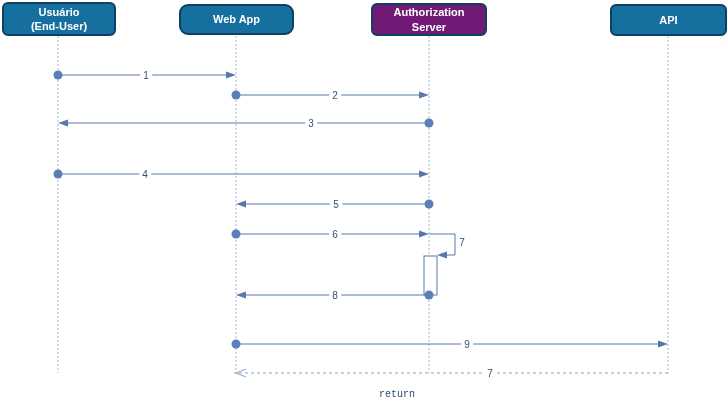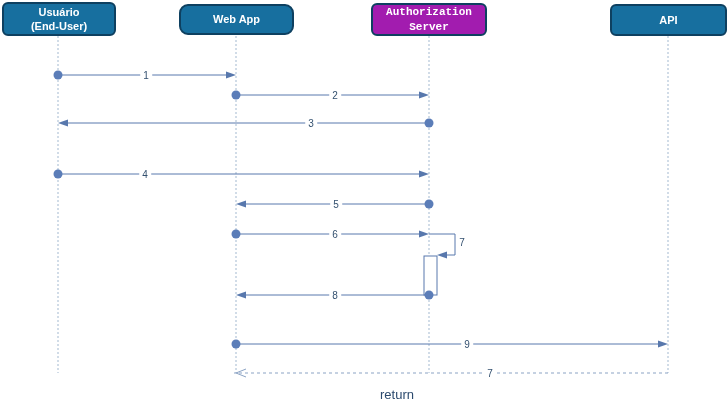--- a/index.html
+++ b/index.html
@@ -5,22 +5,22 @@
   html,body{margin:0;padding:0;background:#ffffff;}
   .canvas{position:relative;width:728px;height:403px;background:#ffffff;overflow:hidden;
           font-family:"Liberation Sans",sans-serif;}
   .canvas svg{position:absolute;left:0;top:0;}
   .actor-box{position:absolute;box-sizing:border-box;border-radius:6px;border:2px solid #0e4060;
              background:#176f9f;color:#ffffff;font-weight:bold;font-size:11px;line-height:1.3;
              display:flex;flex-direction:column;align-items:center;justify-content:center;
              text-align:center;}
   .msg-label{position:absolute;transform:translate(-50%,-50%);background:#ffffff;
              padding:0 3px;font-size:10px;color:#33506f;white-space:nowrap;}
-  .free-label{position:absolute;transform:translate(-50%,-50%);font-size:13px;color:#2c4a6e;
-              white-space:nowrap;}
+  .free-label{position:absolute;transform:translate(-50%,-50%);font-size:10px;color:#2c4a6e;
+              white-space:nowrap;font-family:Liberation Mono, monospace;}
 </style>
 </head>
 <body>
 
 <div class="canvas">
   <svg id="diagram-svg" width="728" height="403">
       <line x1="58" y1="36" x2="58" y2="373" stroke="#a3b9d0" stroke-width="1" stroke-dasharray="2,2"></line>
       <line x1="236" y1="36" x2="236" y2="373" stroke="#a3b9d0" stroke-width="1" stroke-dasharray="2,2"></line>
       <line x1="429" y1="36" x2="429" y2="373" stroke="#a3b9d0" stroke-width="1" stroke-dasharray="2,2"></line>
       <line x1="668" y1="36" x2="668" y2="373" stroke="#a3b9d0" stroke-width="1" stroke-dasharray="2,2"></line>
@@ -75,21 +75,21 @@
       </g>
     </svg>
   <div id="actors-layer">
       <div class="actor-box" style="left: 2px; top: 2px; width: 114px; height: 34px; background: rgb(23, 111, 159); border-color: rgb(14, 64, 96); color: rgb(255, 255, 255);">
         <span>Usuário</span>
         <span>(End-User)</span>
       </div>
       <div class="actor-box" style="left: 179px; top: 4px; width: 115px; height: 31px; background: rgb(23, 111, 159); border-color: rgb(14, 64, 96); color: rgb(255, 255, 255); border-radius: 9px;">
         <span>Web App</span>
       </div>
-      <div class="actor-box" style="left: 371px; top: 3px; width: 116px; height: 33px; background: #a21caf; border-color: rgb(14, 64, 96); color: rgb(255, 255, 255); font-family: Liberation Mono, monospace;">
+      <div class="actor-box" style="left: 371px; top: 3px; width: 116px; height: 33px; background: #701a75; border-color: rgb(14, 64, 96); color: rgb(255, 255, 255);">
         <span>Authorization</span>
         <span>Server</span>
       </div>
       <div class="actor-box" style="left: 610px; top: 4px; width: 117px; height: 32px; background: rgb(23, 111, 159); border-color: rgb(14, 64, 96); color: rgb(255, 255, 255);">
         <span>API</span>
       </div>
     </div>
   <div id="labels-layer">
       <div class="msg-label" style="left: 146px; top: 75px;">1</div>
       <div class="msg-label" style="left: 335px; top: 95px;">2</div>

